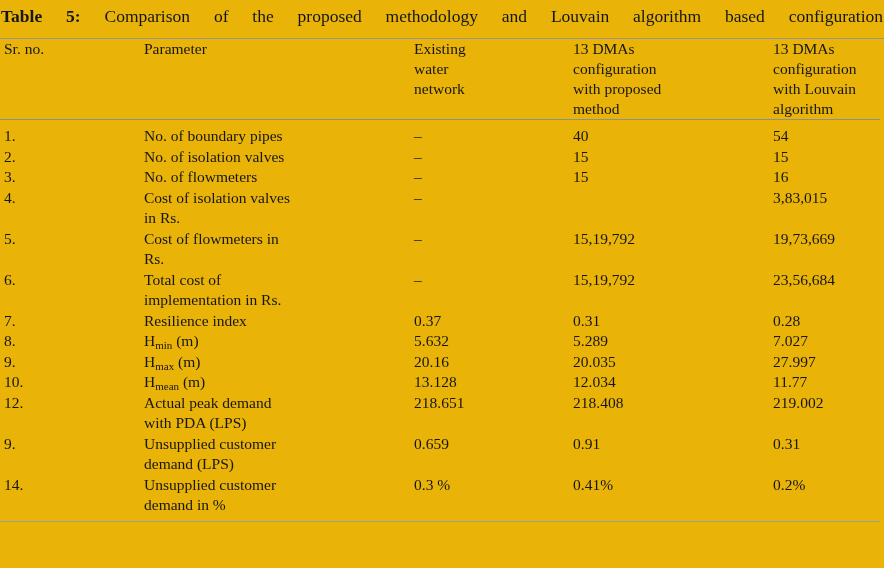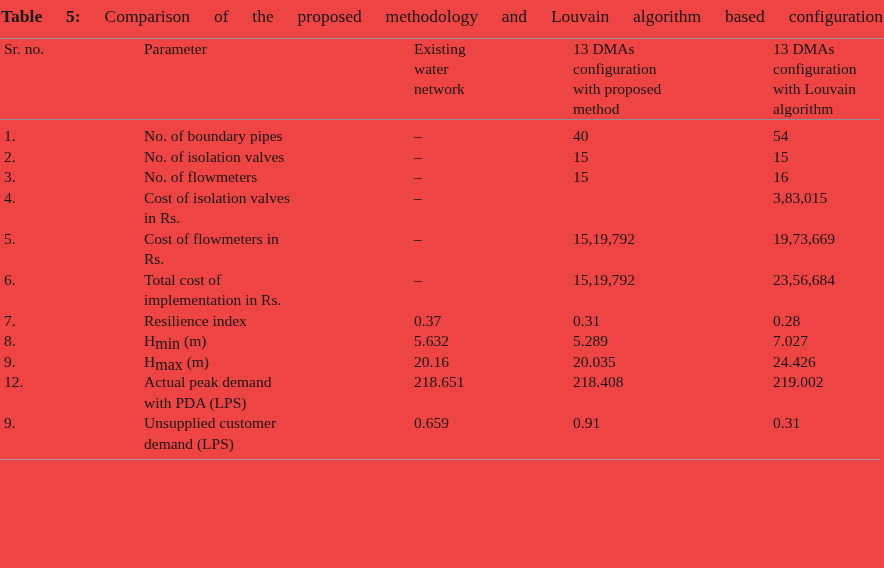--- a/index.html
+++ b/index.html
@@ -1,19 +1,19 @@
 <!DOCTYPE html>
 <html><head>
 <meta charset="utf-8">
 <style>
   html, body { margin: 0; padding: 0; background: #fff; }
   .page {
     width: 884px;
     height: 568px;
-    background: #ef4444;
+    background: #eab308;
     color: #161616;
     font-family: "Liberation Serif", "DejaVu Serif", serif;
     box-sizing: border-box;
     overflow: hidden;
   }
   .caption {
     font-size: 17.5px;
     line-height: 24px;
     padding: 4px 1px 0 1px;
     height: 39px;
@@ -48,21 +48,21 @@
   tbody td { line-height: 20.5px; }
   tbody tr:first-child td { padding-top: 6px; }
   tbody tr:last-child td { padding-bottom: 5px; }
   td.param, th.param { white-space: pre-line; }
   .c-sr    { width: 144px; padding-left: 4px !important; box-sizing: border-box; }
   .c-par   { width: 270px; }
   .c-exist { width: 159px; }
   .c-prop  { width: 200px; }
   .c-louv  { width: 107px; }
   sub.hsub {
-    font-size: 16px;
+    font-size: 11px;
     line-height: 0;
     vertical-align: -3px;
   }
 </style>
 </head>
 <body>
 
 <div class="page">
 
   <div class="caption"><b>Table 5:</b> <span>Comparison of the proposed methodology and Louvain algorithm based configuration</span></div>
@@ -150,34 +150,49 @@
         <td class="param"><span>H</span><sub class="hsub">min</sub><span> (m)</span></td>
         <td>5.632</td>
         <td>5.289</td>
         <td>7.027</td>
       </tr>
       <tr>
         <td class="c-sr">9.</td>
         <td class="param"><span>H</span><sub class="hsub">max</sub><span> (m)</span></td>
         <td>20.16</td>
         <td>20.035</td>
-        <td>24.426</td>
+        <td>27.997</td>
+      </tr>
+      <tr>
+        <td class="c-sr">10.</td>
+        <td class="param"><span>H</span><sub class="hsub">mean</sub><span> (m)</span></td>
+        <td>13.128</td>
+        <td>12.034</td>
+        <td>11.77</td>
       </tr>
       <tr>
         <td class="c-sr">12.</td>
         <td class="param">Actual peak demand
 with PDA (LPS)</td>
         <td>218.651</td>
         <td>218.408</td>
         <td>219.002</td>
       </tr>
       <tr>
         <td class="c-sr">9.</td>
         <td class="param">Unsupplied customer
 demand (LPS)</td>
         <td>0.659</td>
         <td>0.91</td>
         <td>0.31</td>
       </tr>
+      <tr>
+        <td class="c-sr">14.</td>
+        <td class="param">Unsupplied customer
+demand in %</td>
+        <td>0.3 %</td>
+        <td>0.41%</td>
+        <td>0.2%</td>
+      </tr>
     </tbody>
   </table>
 
 </div>
 
 </body></html>

